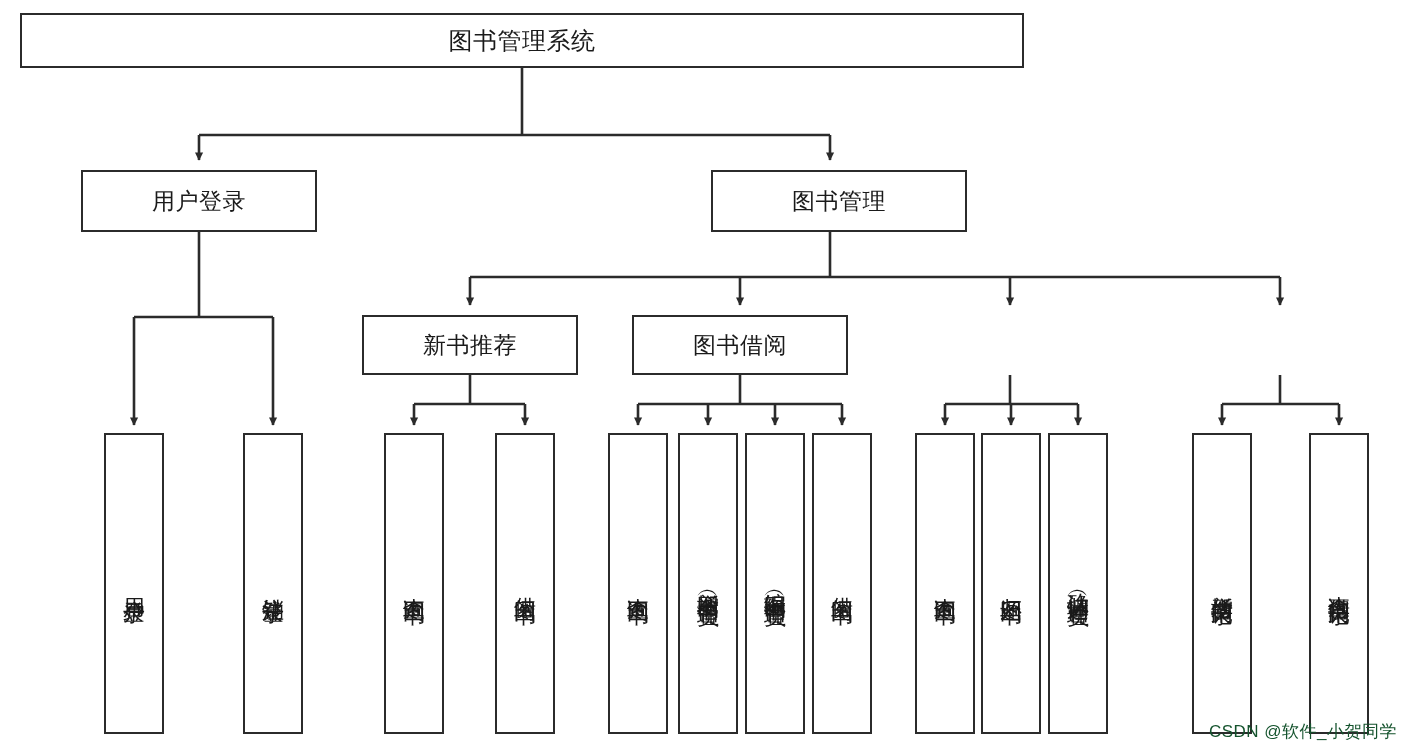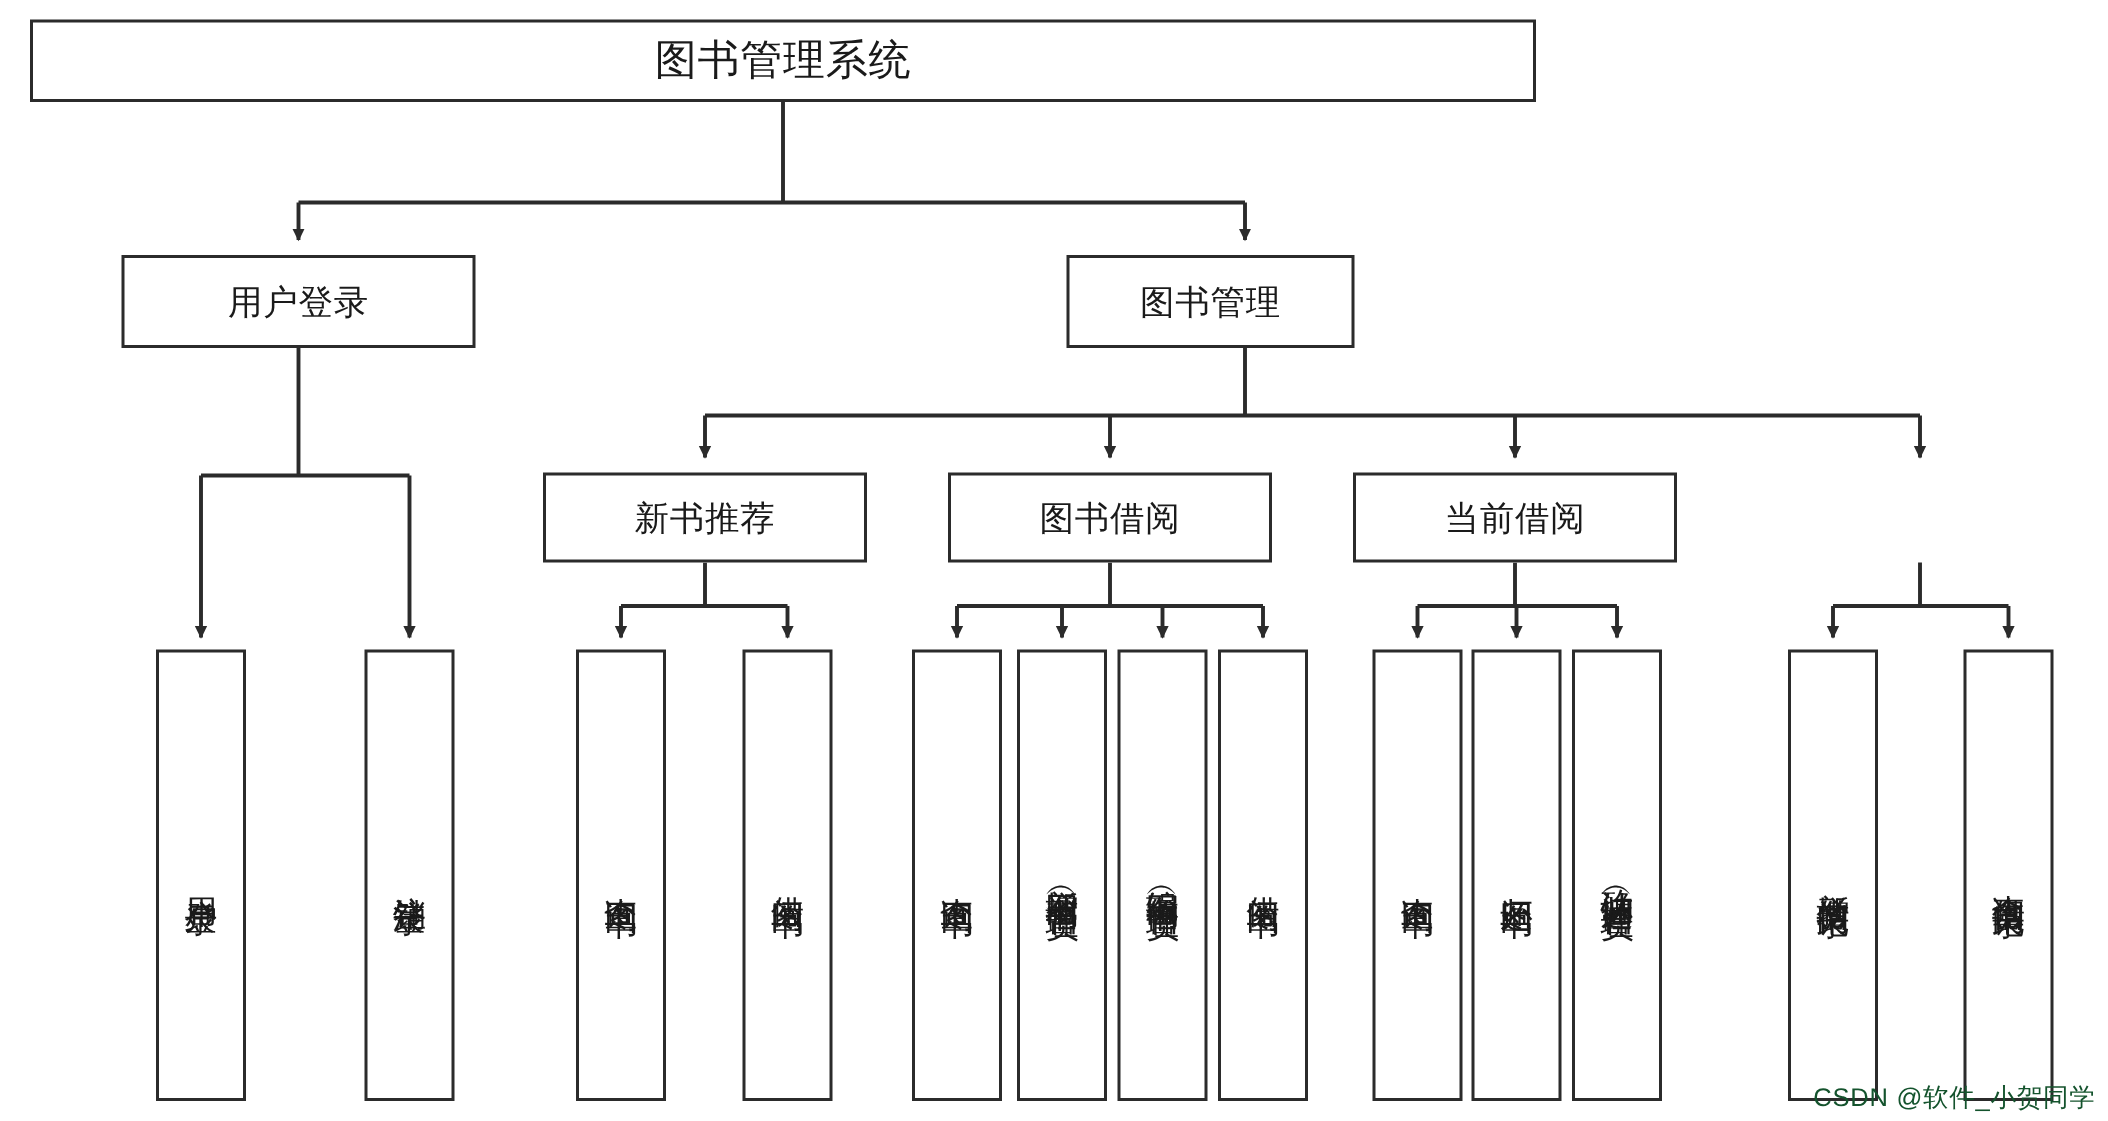--- a/index.html
+++ b/index.html
@@ -40,21 +40,21 @@
     color: #1a1a1a;
     line-height: 1.15;
     letter-spacing: 0.5px;
     white-space: nowrap;
   }
   
   .node.horiz .label {
     font-size: 23px;
   }
   .node.root .label {
-    font-size: 28px;
+    font-size: 24px;
   }
   
   .node.vert {
     align-items: center;
     justify-content: center;
   }
   .node.vert .label {
     writing-mode: vertical-rl;
     text-orientation: upright;
     font-size: 22px;
@@ -130,32 +130,29 @@
     </g>
   </svg>
 
   <div class="node horiz root" style="left:20px; top:13px; width:1004px; height:55px;">
     <span class="label">图书管理系统</span>
   </div>
 
   <div class="node horiz" style="left:81px; top:170px; width:236px; height:62px;">
     <span class="label">用户登录</span>
   </div>
-  <div class="node horiz" style="left:711px; top:170px; width:192px; height:62px;">
+  <div class="node horiz" style="left:711px; top:170px; width:256px; height:62px;">
     <span class="label">图书管理</span>
   </div>
 
   <div class="node horiz" style="left:362px; top:315px; width:216px; height:60px;">
     <span class="label">新书推荐</span>
   </div>
   <div class="node horiz" style="left:632px; top:315px; width:216px; height:60px;">
     <span class="label">图书借阅</span>
-  </div>
-  <div class="node horiz" style="left:902px; top:315px; width:216px; height:60px;">
-    <span class="label">当前借阅</span>
   </div>
 
   <div class="node vert" style="left:104px; top:433px; width:60px; height:301px;">
     <span class="label">用户登录</span>
   </div>
   <div class="node vert" style="left:243px; top:433px; width:60px; height:301px;">
     <span class="label">注销登录</span>
   </div>
 
   <div class="node vert" style="left:384px; top:433px; width:60px; height:301px;">

